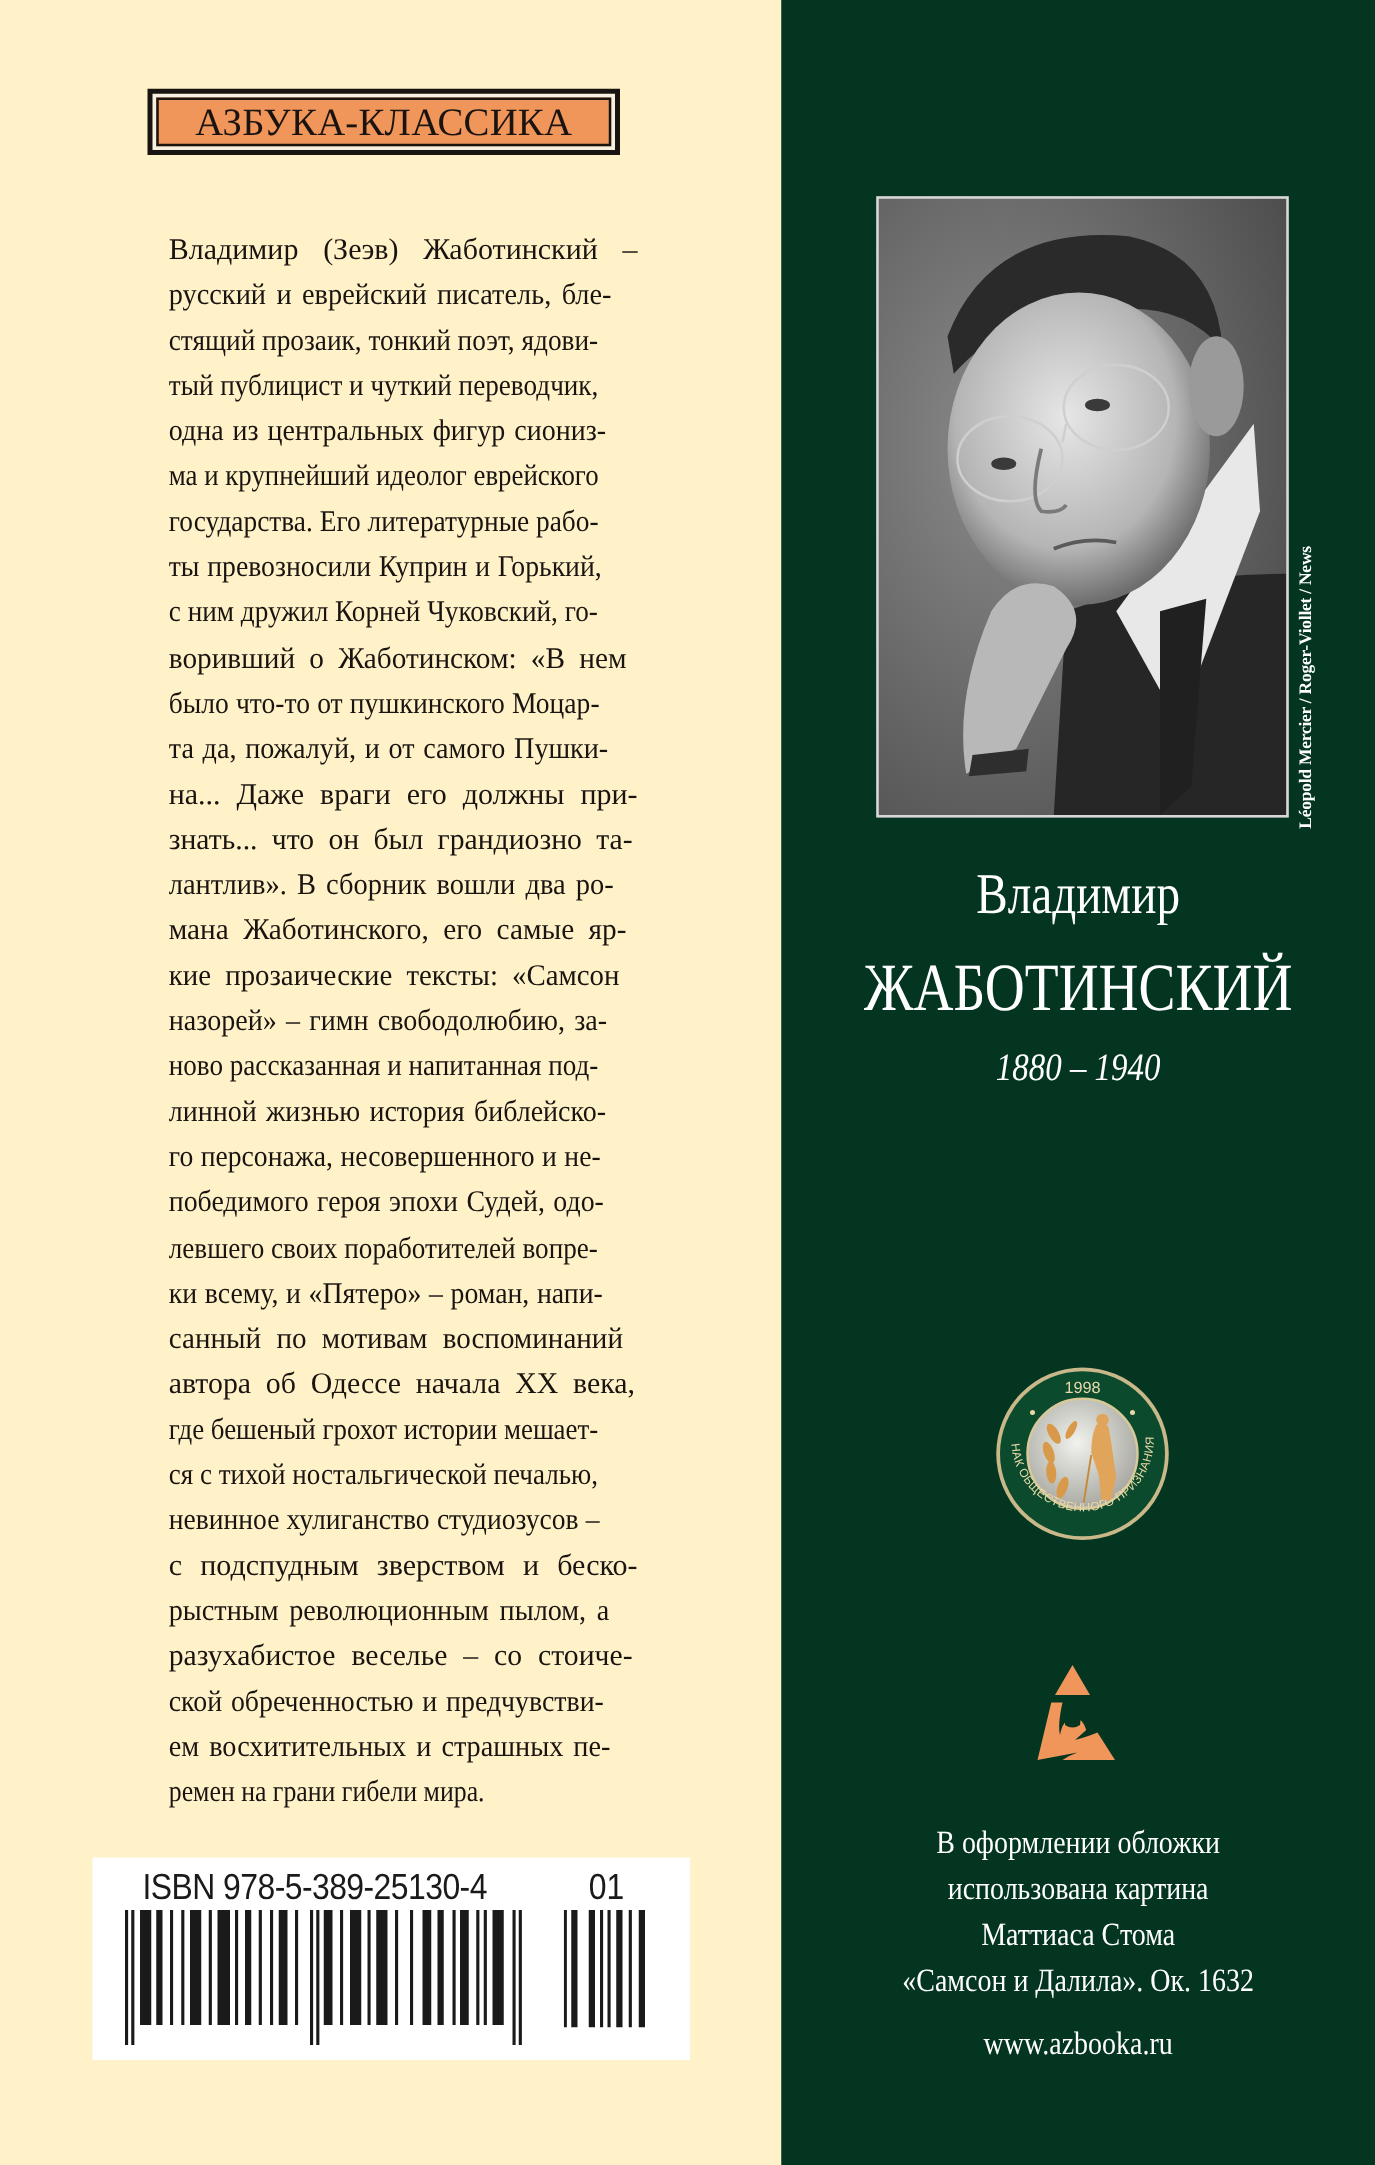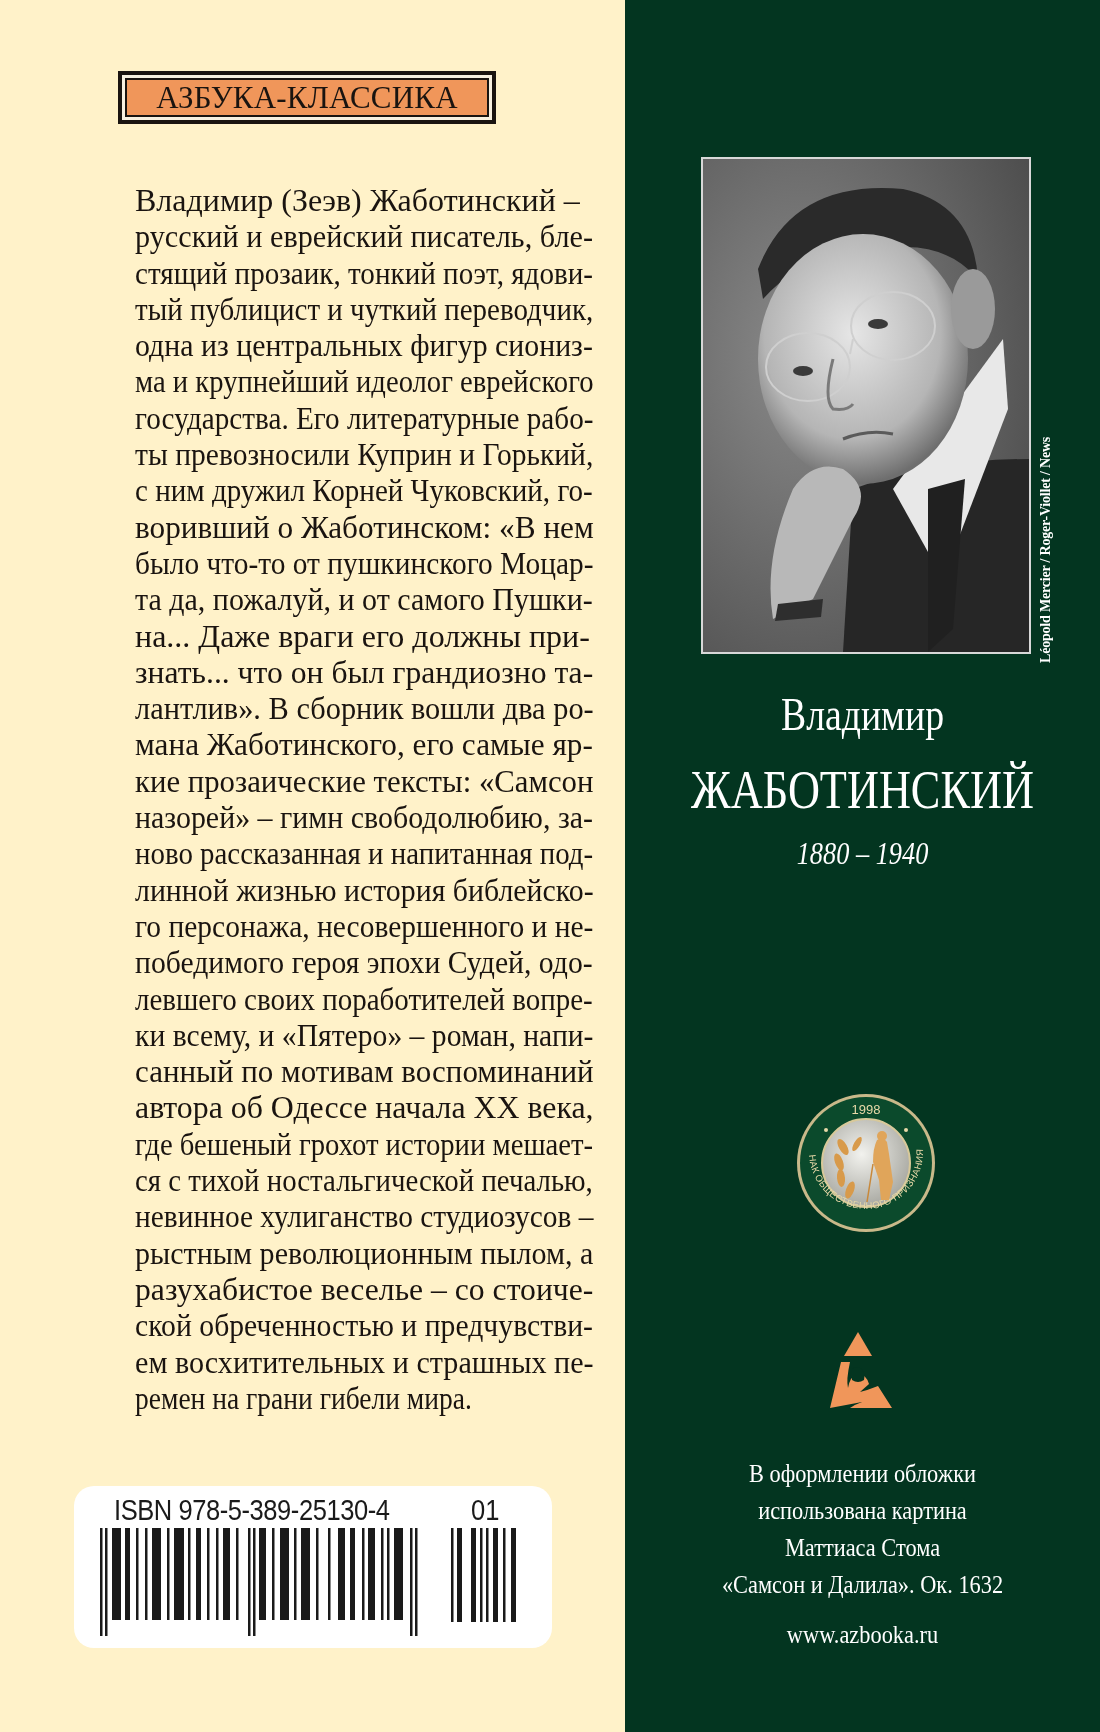--- a/index.html
+++ b/index.html
@@ -20,34 +20,33 @@
     }
     .series-label-core {
       width: 100%; height: 100%; background: #f0965a; border: 2px solid #1a1410;
       display: flex; align-items: center; justify-content: center;
       font-family: "Liberation Serif", serif; font-size: 31px; color: #1a1410;
       letter-spacing: 0.2px; line-height: 1;
     }
 
     .annotation {
       position: absolute; left: 135px; top: 182px; width: 375px;
-      font-family: "Liberation Serif", serif; font-size: 32px; line-height: 36.3px;
+      font-family: "Liberation Serif", serif; font-size: 24px; line-height: 36.3px;
       color: #1a1410; text-align: justify; text-align-last: justify;
       font-stretch: condensed;
     }
     .annotation .line {
       display: block; white-space: nowrap;
       transform-origin: left top;
     }
     .annotation .line.last { text-align-last: left; }
 
     .isbn-box {
       position: absolute; left: 74px; top: 1486px; width: 478px; height: 162px;
       background: #ffffff;
-      border-radius: 20px;
     }
     .isbn-text {
       position: absolute; left: 40px; top: 8px;
       font-family: "Liberation Sans", sans-serif; font-size: 29px; color: #1a1a1a;
       letter-spacing: -0.5px; transform: scaleX(0.88); transform-origin: left top;
       white-space: nowrap;
     }
     .isbn-addon {
       position: absolute; left: 397px; top: 8px;
       font-family: "Liberation Sans", sans-serif; font-size: 29px; color: #1a1a1a;
@@ -141,20 +140,21 @@
   <span class="line" style="transform: scaleX(0.932836);">линной жизнью история библейско-</span>
   <span class="line" style="transform: scaleX(0.921376);">го персонажа, несовершенного и не-</span>
   <span class="line" style="transform: scaleX(0.928218);">победимого героя эпохи Судей, одо-</span>
   <span class="line" style="transform: scaleX(0.905797);">левшего своих поработителей вопре-</span>
   <span class="line" style="transform: scaleX(0.925926);">ки всему, и «Пятеро» – роман, напи-</span>
   <span class="line" style="transform: scaleX(0.968992);">санный по мотивам воспоминаний</span>
   <span class="line" style="transform: scaleX(0.994695);">автора об Одессе начала XX века,</span>
   <span class="line" style="transform: scaleX(0.897129);">где бешеный грохот истории мешает-</span>
   <span class="line" style="transform: scaleX(0.901442);">ся с тихой ностальгической печалью,</span>
   <span class="line" style="transform: scaleX(0.919118);">невинное хулиганство студиозусов –</span>
+  <span class="line" style="transform: scaleX(1);">с подспудным зверством и беско-</span>
   <span class="line" style="transform: scaleX(0.93985);">рыстным революционным пылом, а</span>
   <span class="line" style="transform: scaleX(0.989446);">разухабистое веселье – со стоиче-</span>
   <span class="line" style="transform: scaleX(0.928218);">ской обреченностью и предчувстви-</span>
   <span class="line" style="transform: scaleX(0.942211);">ем восхитительных и страшных пе-</span>
   <span class="line last" style="transform: scaleX(0.86);">ремен на грани гибели мира.</span>
 </div>
 
 <div class="isbn-box">
   <div class="isbn-text">ISBN 978-5-389-25130-4</div>
   <div class="isbn-addon">01</div>

